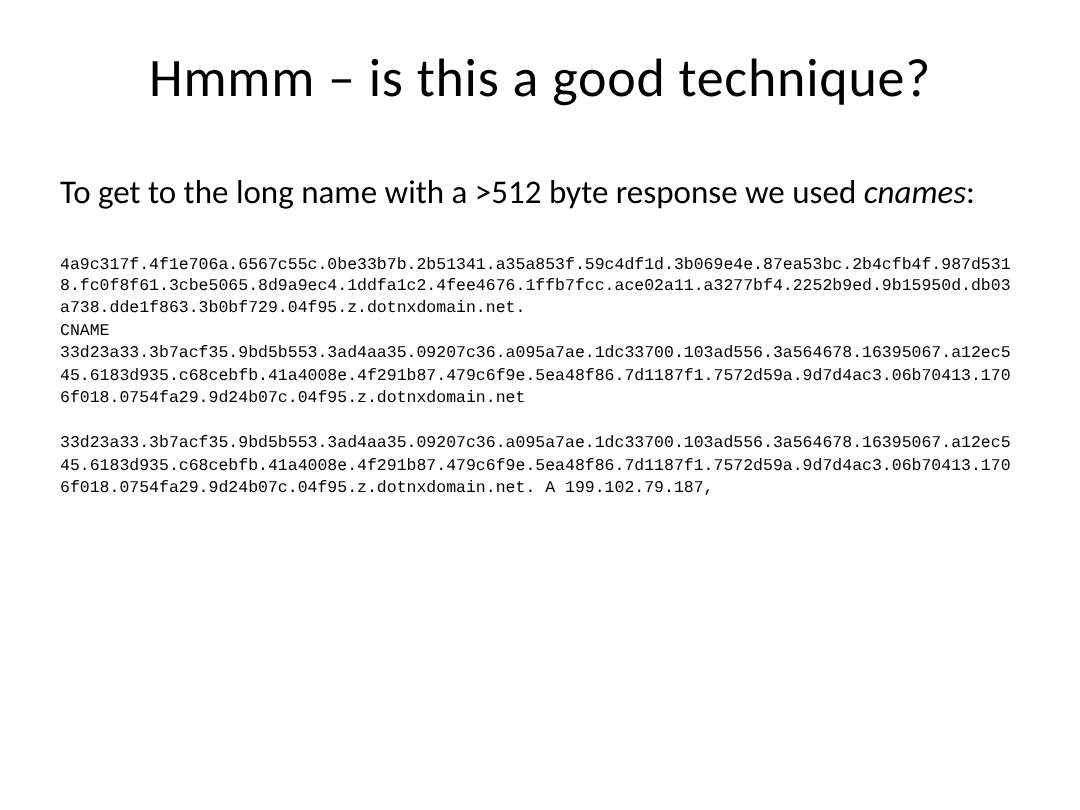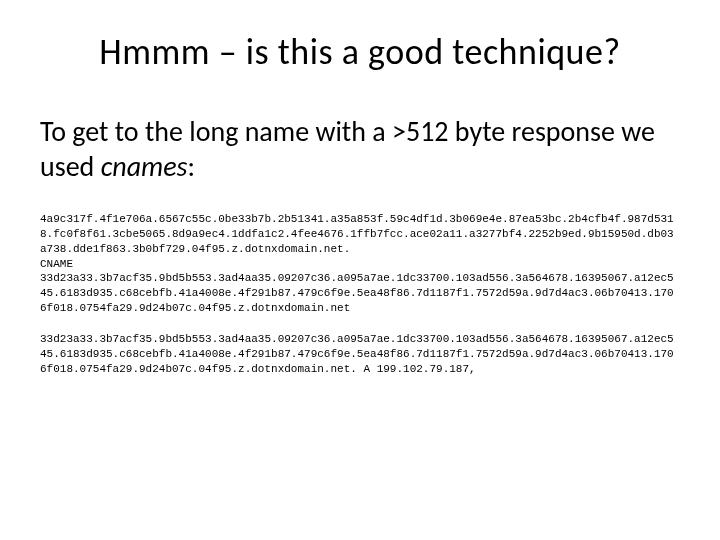--- a/index.html
+++ b/index.html
@@ -19,21 +19,21 @@
     padding: 20px 40px 16px 40px;
   }
   .title {
     font-size: 36px;
     font-weight: 400;
     text-align: center;
     margin: 10px 0 40px 0;
     letter-spacing: 0.5px;
   }
   .subtitle {
-    font-size: 28px;
+    font-size: 22px;
     font-weight: 400;
     line-height: 1.25;
     margin: 0 0 28px 0;
   }
   .subtitle em {
     font-style: italic;
   }
   .mono-block {
     font-size: 11px;
     line-height: 1.35;

